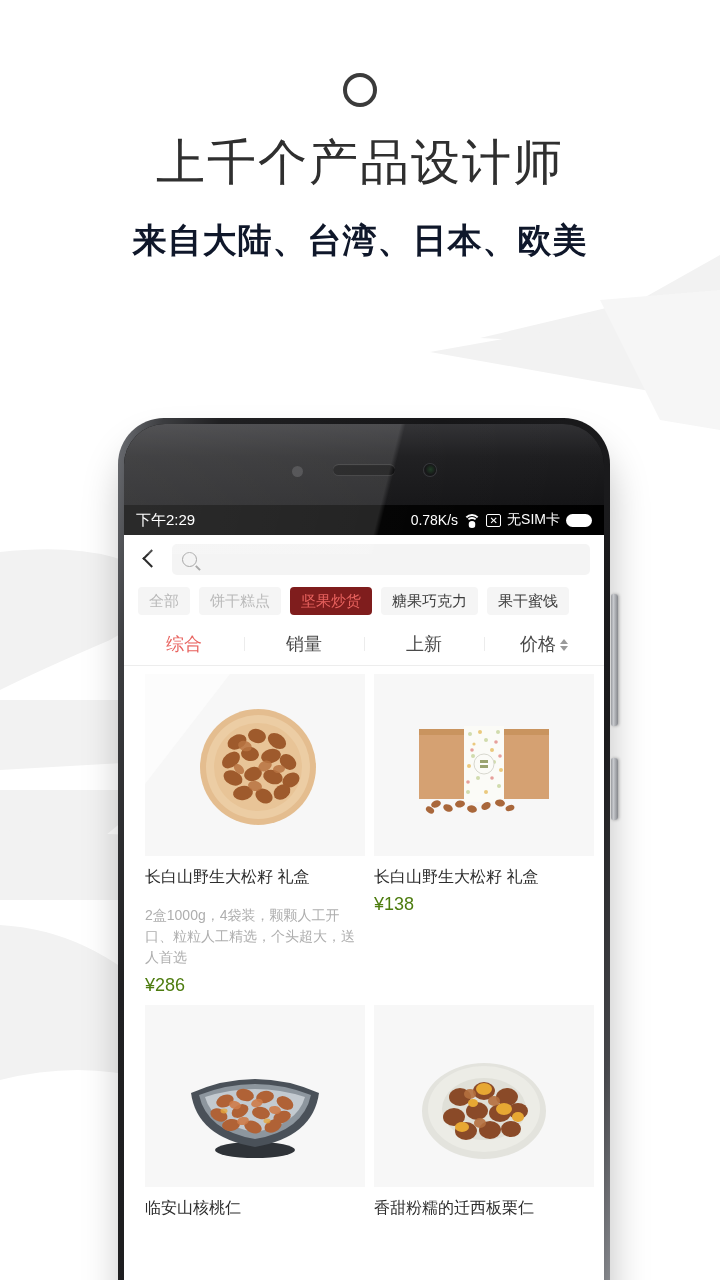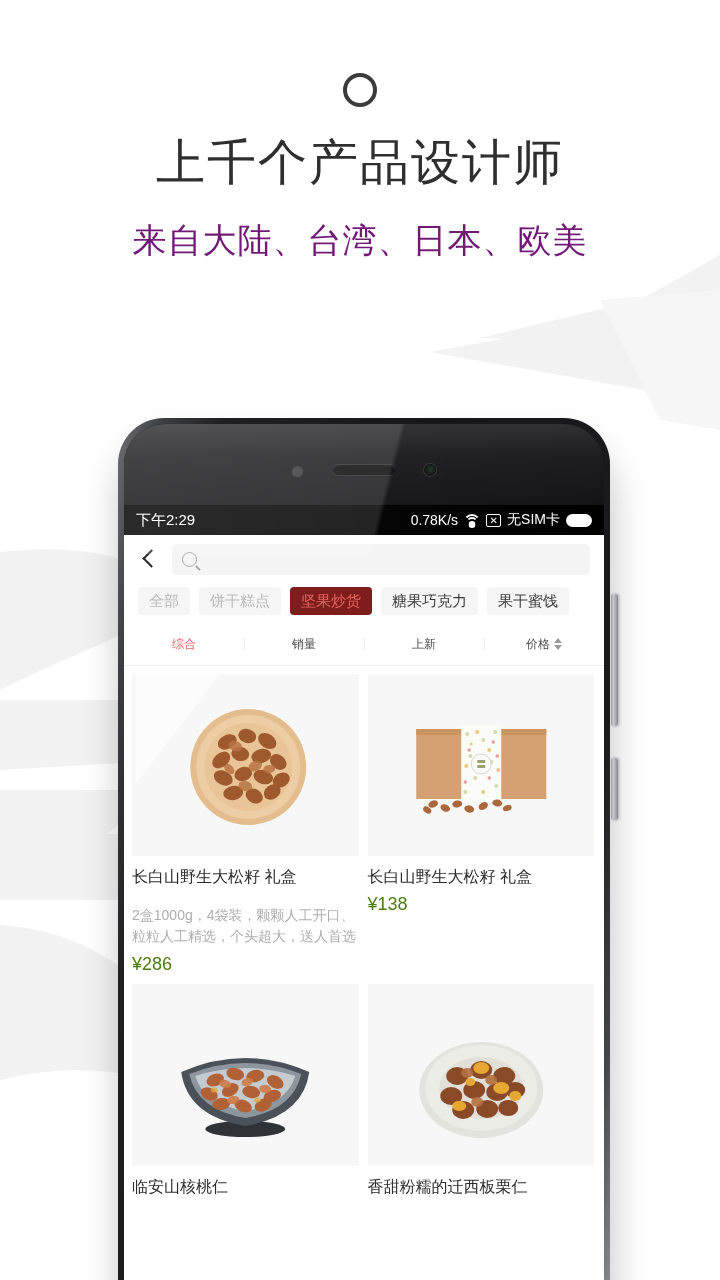--- a/index.html
+++ b/index.html
@@ -41,23 +41,23 @@
     font-size: 49px;
     line-height: 1.1;
     color: #2f2f2f;
     letter-spacing: 2px;
     font-weight: 400;
   }
   .promo-sub {
     margin-top: 26px;
     font-size: 34px;
     line-height: 1.45;
-    color: #701a75;
+    color: #0f172a;
     letter-spacing: 1px;
-    font-weight: 400;
+    font-weight: 700;
   }
   .promo-sub div { white-space: nowrap; }
 
   
   .phone {
     position: absolute;
     left: 118px;
     top: 418px;
     width: 496px;
     height: 900px;
@@ -276,21 +276,21 @@
   .sorts {
     display: flex;
     align-items: center;
     height: 42px;
     background: #ffffff;
     border-bottom: 1px solid #ededed;
   }
   .sort {
     flex: 1 1 0;
     text-align: center;
-    font-size: 12px;
+    font-size: 18px;
     color: #4a4a4a;
     position: relative;
   }
   .sort + .sort::before {
     content: "";
     position: absolute;
     left: 0; top: 50%;
     margin-top: -7px;
     width: 1px; height: 14px;
     background: #ececec;
@@ -308,21 +308,21 @@
     position: absolute;
     left: 0;
     border-left: 4px solid transparent;
     border-right: 4px solid transparent;
   }
   .sort-arrows::before { top: 1px; border-bottom: 5px solid #9a9a9a; }
   .sort-arrows::after  { bottom: 1px; border-top: 5px solid #9a9a9a; }
 
   
   .grid {
-    padding: 8px 10px 0 8px;
+    padding: 8px 10px 0 21px;
     display: grid;
     grid-template-columns: 1fr 1fr;
     gap: 9px;
     background: #ffffff;
     box-sizing: border-box;
   }
   .card { background: #ffffff; }
   .card-img {
     width: 100%;
     height: 182px;

